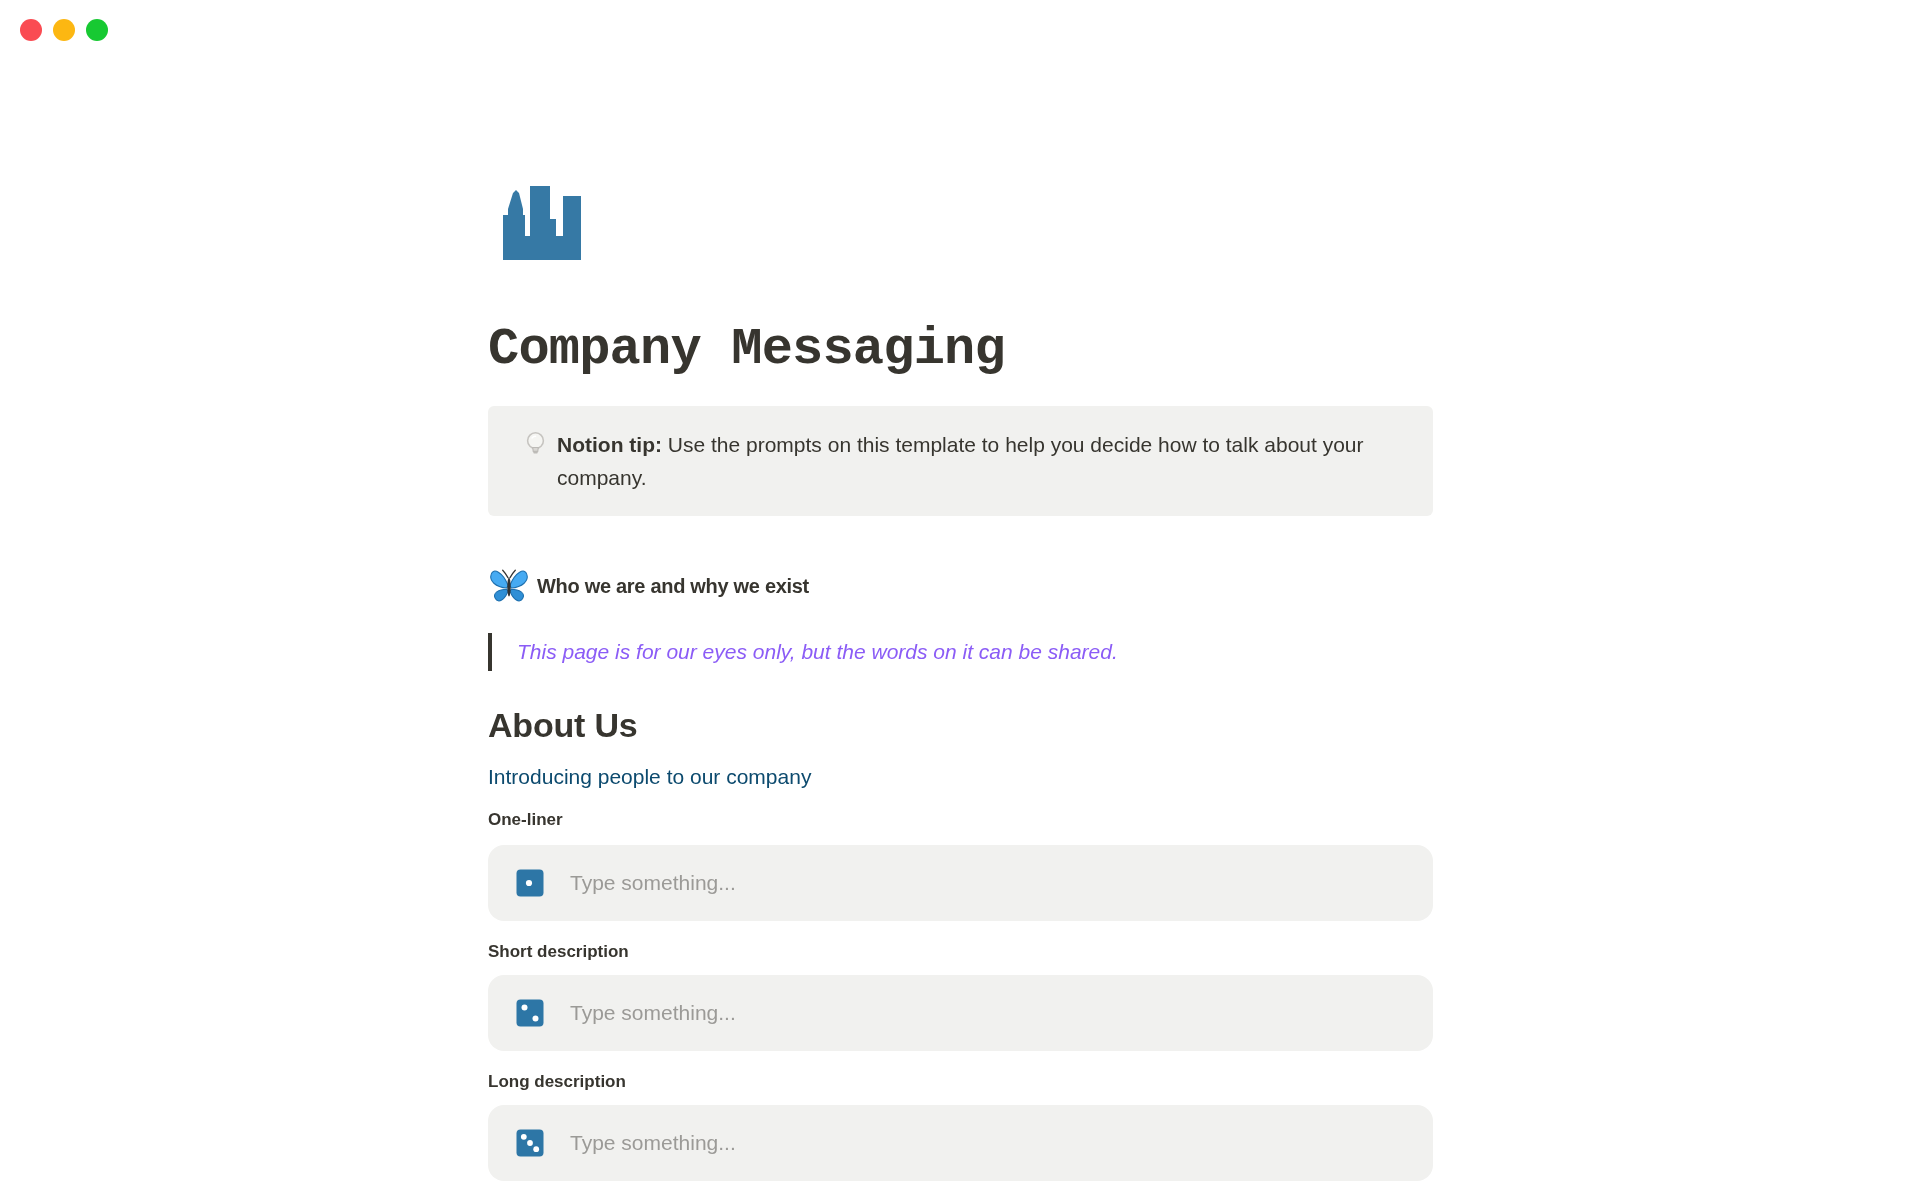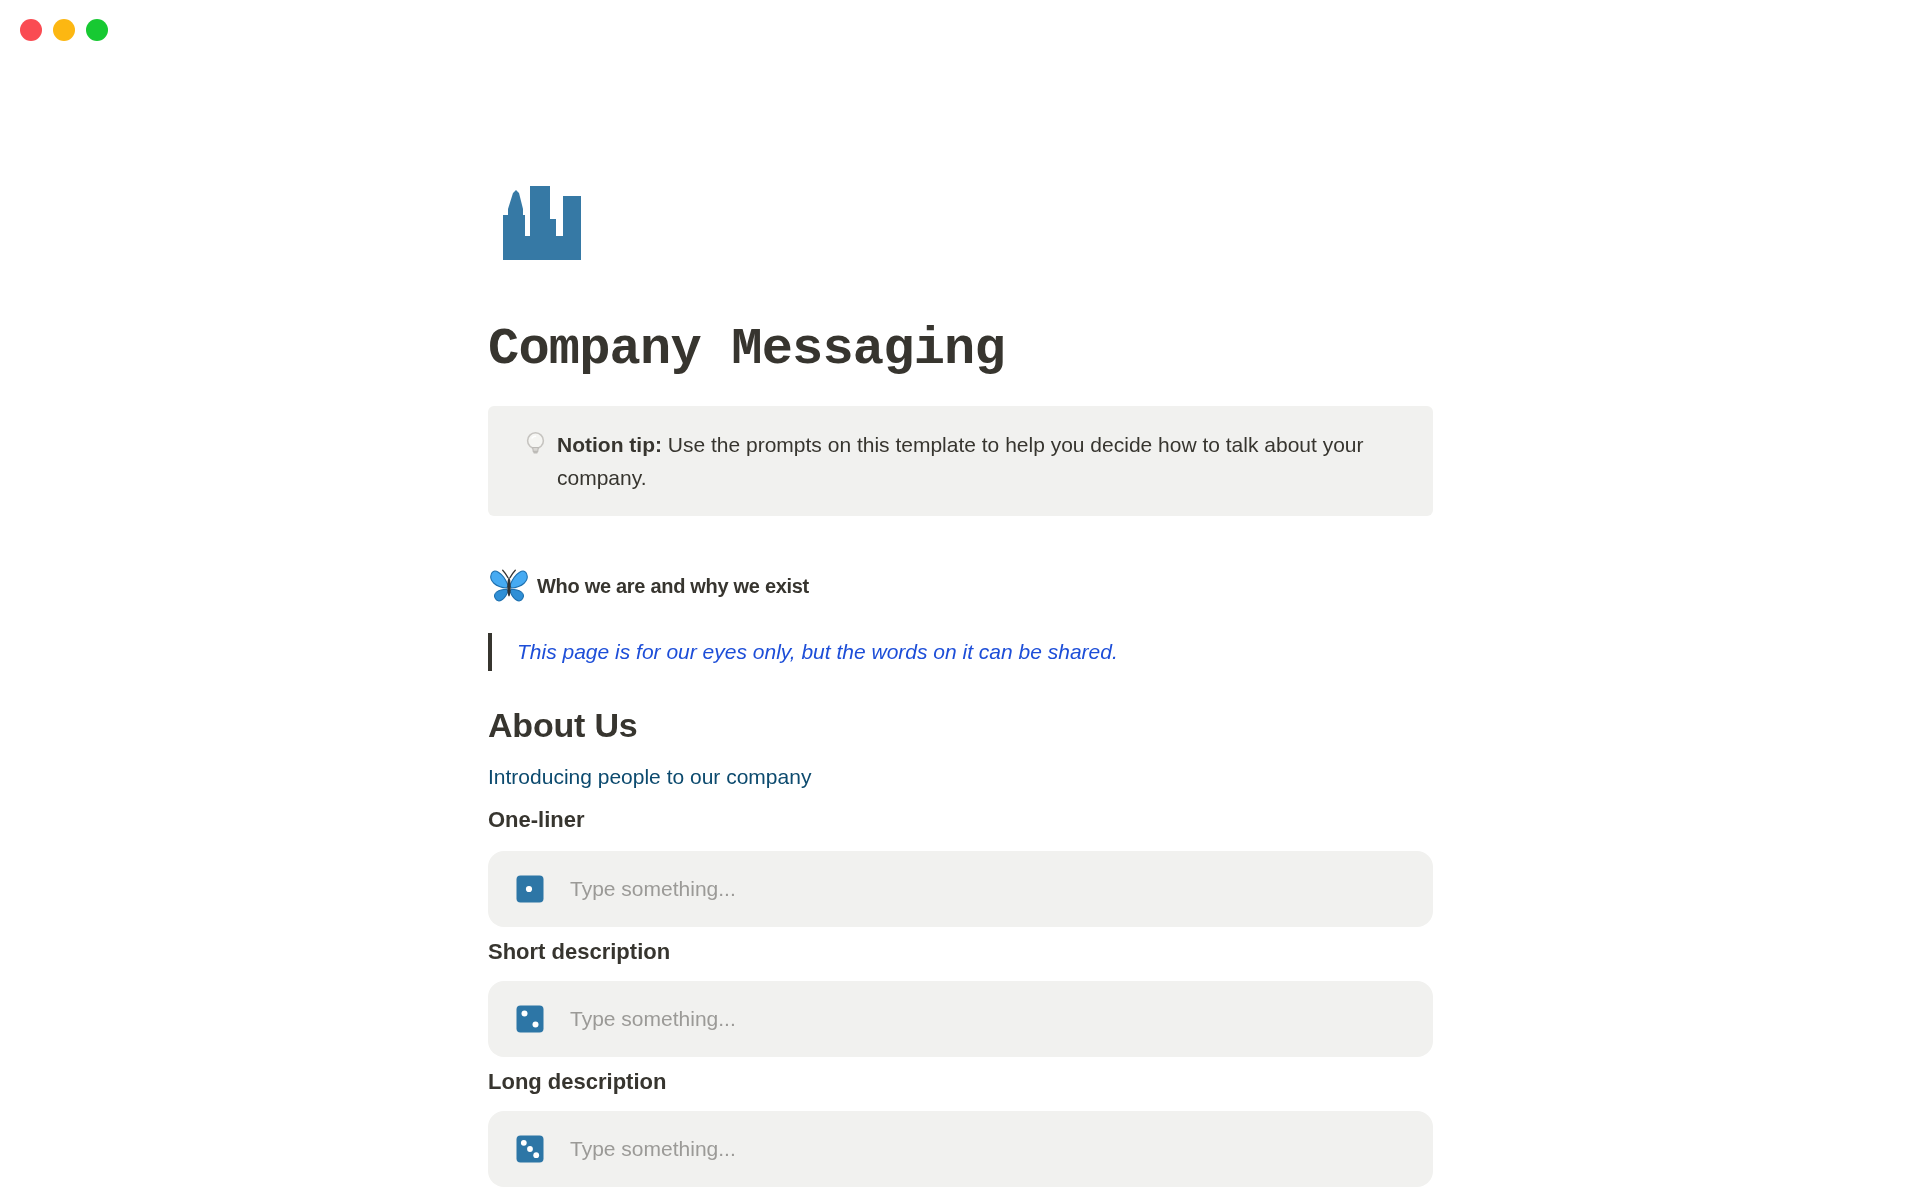--- a/index.html
+++ b/index.html
@@ -24,30 +24,30 @@
   .bulb { width:27px; height:27px; flex:0 0 27px; margin-top:2px; }
   .tip-text { margin-left:8px; font-size:21px; line-height:33px; max-width:860px; }
   .tip-text b { font-weight:bold; }
 
   .h2-row { position:absolute; left:0; top:563px; display:flex; align-items:center; gap:7px; }
   .butterfly { width:42px; height:42px; }
   .h2-text { font-size:20px; font-weight:bold; letter-spacing:-0.3px; line-height:46px; }
 
   .quote-row { position:absolute; left:0; top:633px; display:flex; align-items:center; }
   .quote-bar { width:4px; height:38px; background:#37352f; flex:0 0 4px; }
-  .quote-text { margin-left:25px; font-size:21px; font-style:italic; line-height:38px; color:#1d4ed8; }
+  .quote-text { margin-left:25px; font-size:21px; font-style:italic; line-height:38px; color:#8b5cf6; }
 
   .h3-text { position:absolute; left:0; top:704px; font-size:34px; font-weight:bold;
              letter-spacing:-0.2px; line-height:42px; }
   .subtitle { position:absolute; left:0; top:761px; font-size:21px; 
               color:#0c4a6e; line-height:31px; }
 
-  .field-label { position:absolute; left:0; font-size:22px; font-weight:bold; line-height:30px; }
+  .field-label { position:absolute; left:0; font-size:17px; font-weight:bold; line-height:30px; }
   .field-box { position:absolute; left:0; width:945px; height:76px; background:#f1f1ef;
-               border-radius:16px; display:flex; align-items:center; cursor:text;margin-top:6px; }
+               border-radius:16px; display:flex; align-items:center; cursor:text; }
   .dice { width:28px; height:28px; margin-left:28px; flex:0 0 28px; }
   .placeholder { margin-left:26px; font-size:21px; color:#9b9a97; }
 
   .lbl-1 { top:805px; } .box-1 { top:845px; }
   .lbl-2 { top:937px; } .box-2 { top:975px; }
   .lbl-3 { top:1067px; } .box-3 { top:1105px; }
 </style>
 </head>
 <body>
 

